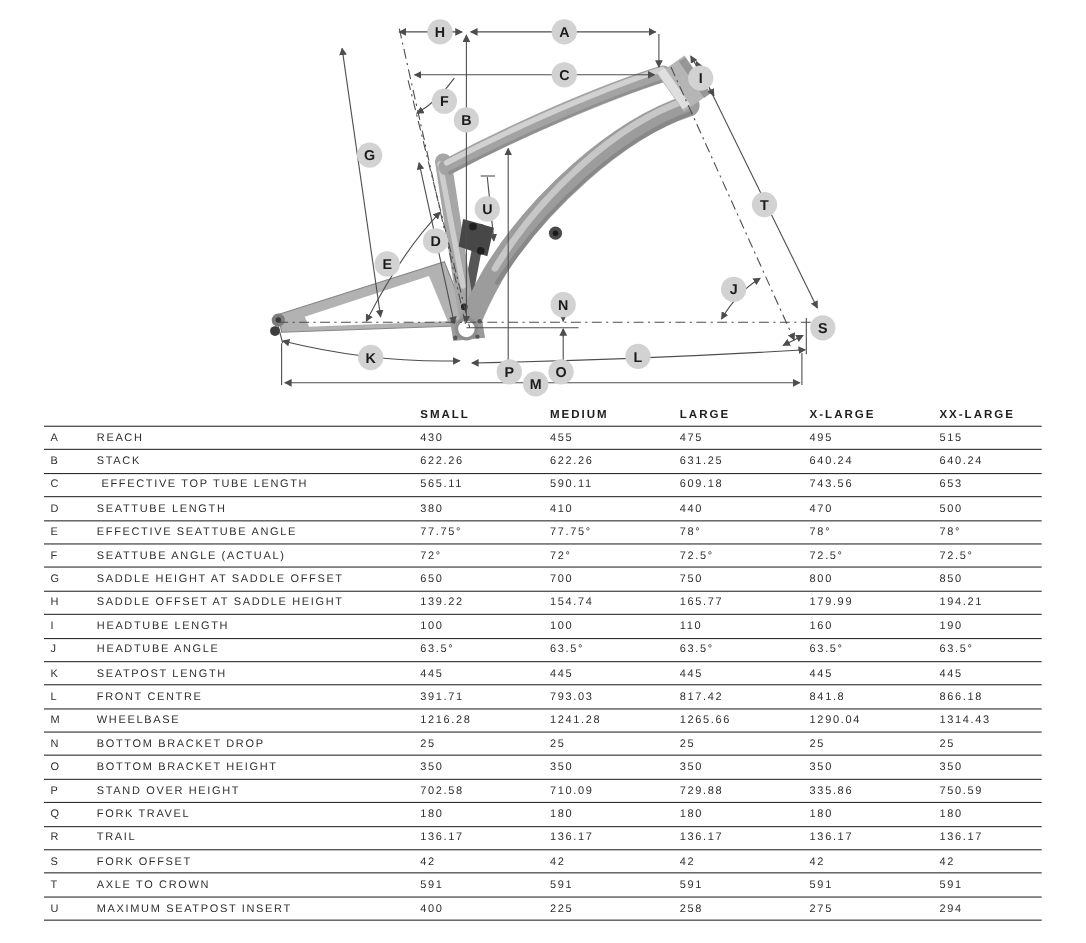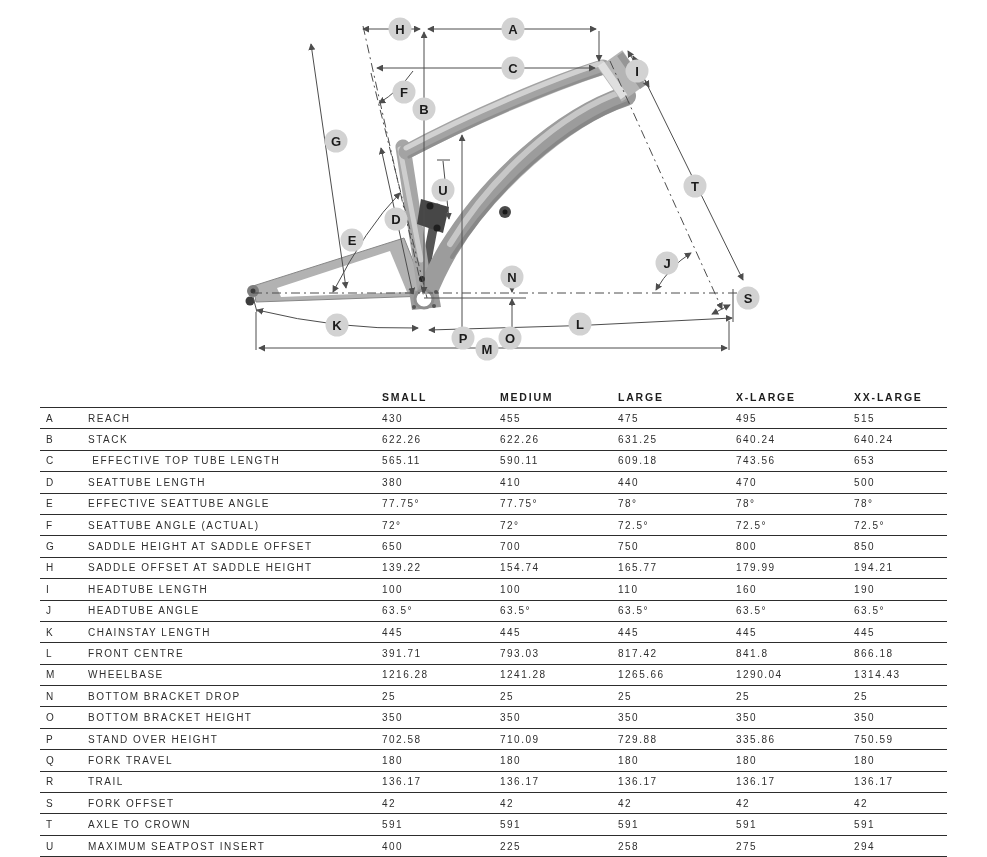--- a/index.html
+++ b/index.html
@@ -8,21 +8,21 @@
     font-family:"Liberation Sans",sans-serif;
   }
   #geo-svg{position:absolute;left:0;top:0;}
   #dims path, #dims line{stroke:#4d4d4d;stroke-width:1;fill:none;}
   .dashdot{stroke-dasharray:9 4 2 4;}
   #dim-labels text{
     font-family:"Liberation Sans",sans-serif;font-weight:bold;font-size:13px;
     text-anchor:middle;
   }
   .geo-table{
-    position:absolute;left:40px;top:388px;width:907px;
+    position:absolute;left:40px;top:368px;width:907px;
   }
   .g-header,.g-row{
     display:grid;
     grid-template-columns:48px 288px 118px 118px 118px 118px 1fr;
   }
   .g-header{height:19px;align-items:end;border-bottom:1px solid #2d2d2d;}
   .g-header .g-cell{
     font-weight:bold;font-size:10.5px;letter-spacing:1.8px;color:#1d1d1d;
     padding:0 0 4px 6px;white-space:pre;
   }
@@ -277,21 +277,21 @@
         <div class="g-cell letter">J</div>
         <div class="g-cell name">HEADTUBE ANGLE</div>
         <div class="g-cell val">63.5°</div>
         <div class="g-cell val">63.5°</div>
         <div class="g-cell val">63.5°</div>
         <div class="g-cell val">63.5°</div>
         <div class="g-cell val">63.5°</div>
       </div>
       <div class="g-row">
         <div class="g-cell letter">K</div>
-        <div class="g-cell name">CHAINSTAY LENGTH</div>
+        <div class="g-cell name">SEATPOST LENGTH</div>
         <div class="g-cell val">445</div>
         <div class="g-cell val">445</div>
         <div class="g-cell val">445</div>
         <div class="g-cell val">445</div>
         <div class="g-cell val">445</div>
       </div>
       <div class="g-row">
         <div class="g-cell letter">L</div>
         <div class="g-cell name">FRONT CENTRE</div>
         <div class="g-cell val">391.71</div>

